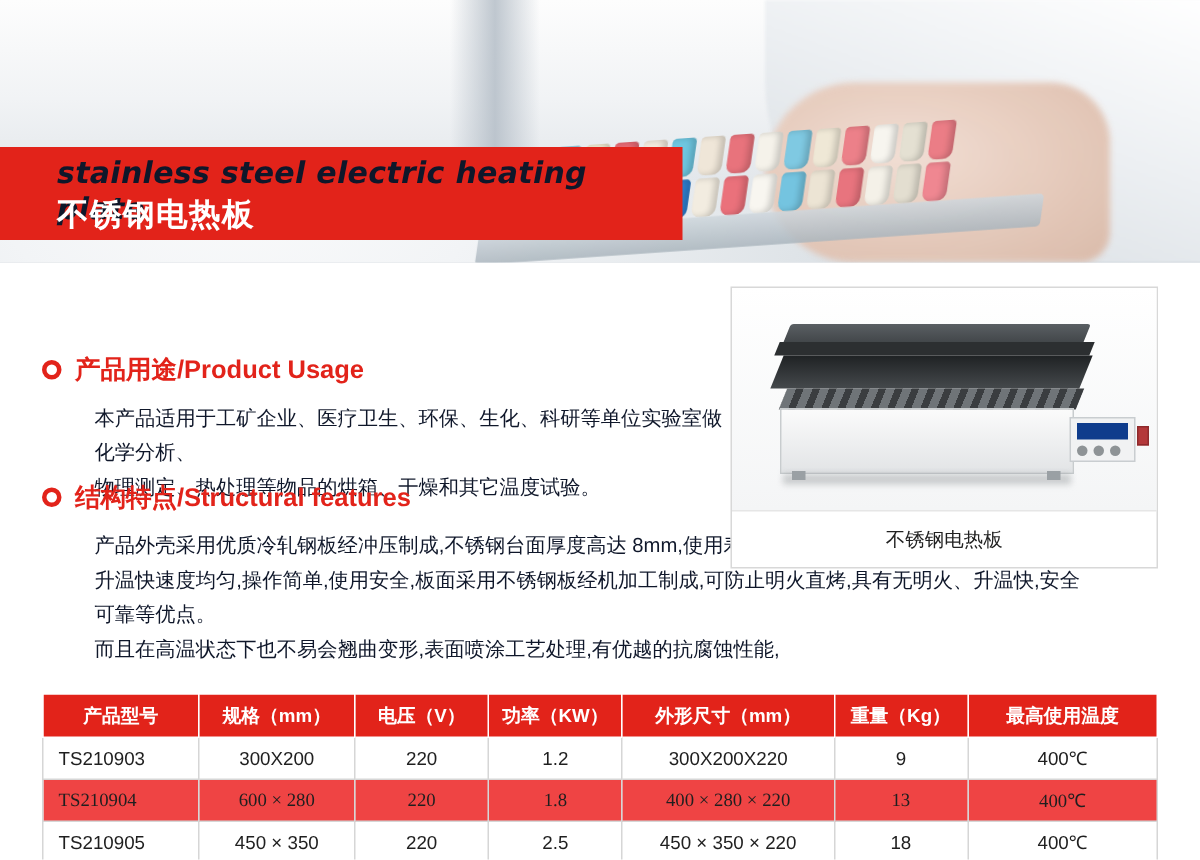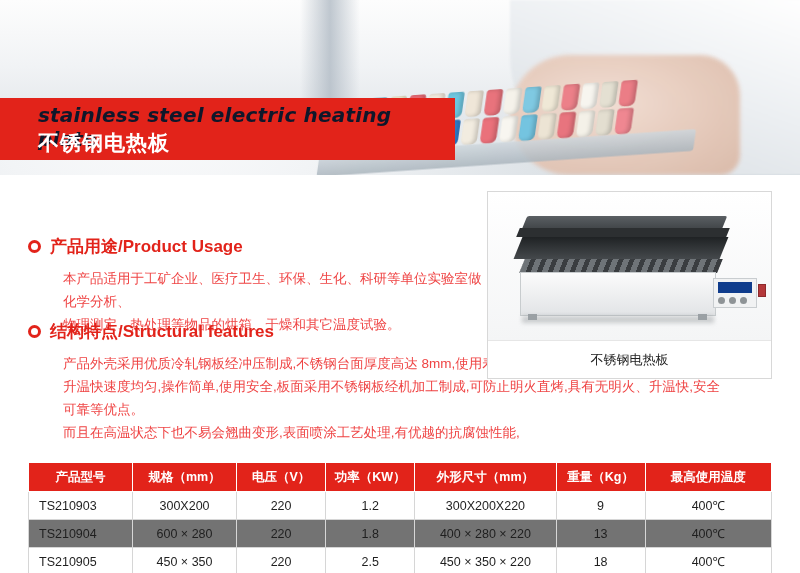--- a/index.html
+++ b/index.html
@@ -146,21 +146,21 @@
 
   .sec {
     position: absolute;
   }
   #sec-usage { left: 28px; top: 48px; }
   #sec-struct { left: 28px; top: 133px; }
   #sec-params { left: 28px; top: 237px; }
 
   .body-text {
     margin: 9px 0 0 35px;
-    color: #ef4444;
+    color: #0f172a;
     font-size: 13.5px;
     line-height: 23px;
     max-width: 430px;
   }
   .body-text.wide { max-width: 700px; }
   .body-text p { margin: 0; }
 
   
   .photo {
     position: absolute;
@@ -293,21 +293,22 @@
     font-size: 12.5px;
     white-space: nowrap;
   }
   table.params td {
     height: 25px;
     text-align: center;
     border: 1px solid #d6d6d6;
     background: #ffffff;
   }
   table.params tr.alt td {
-    background: #737373;
+    background: #ef4444;
+    font-family: Liberation Serif, serif;
   }
   table.params td.first {
     text-align: left;
     padding-left: 10px;
   }
 </style>
 </head>
 <body>
 
 <div class="hero">

